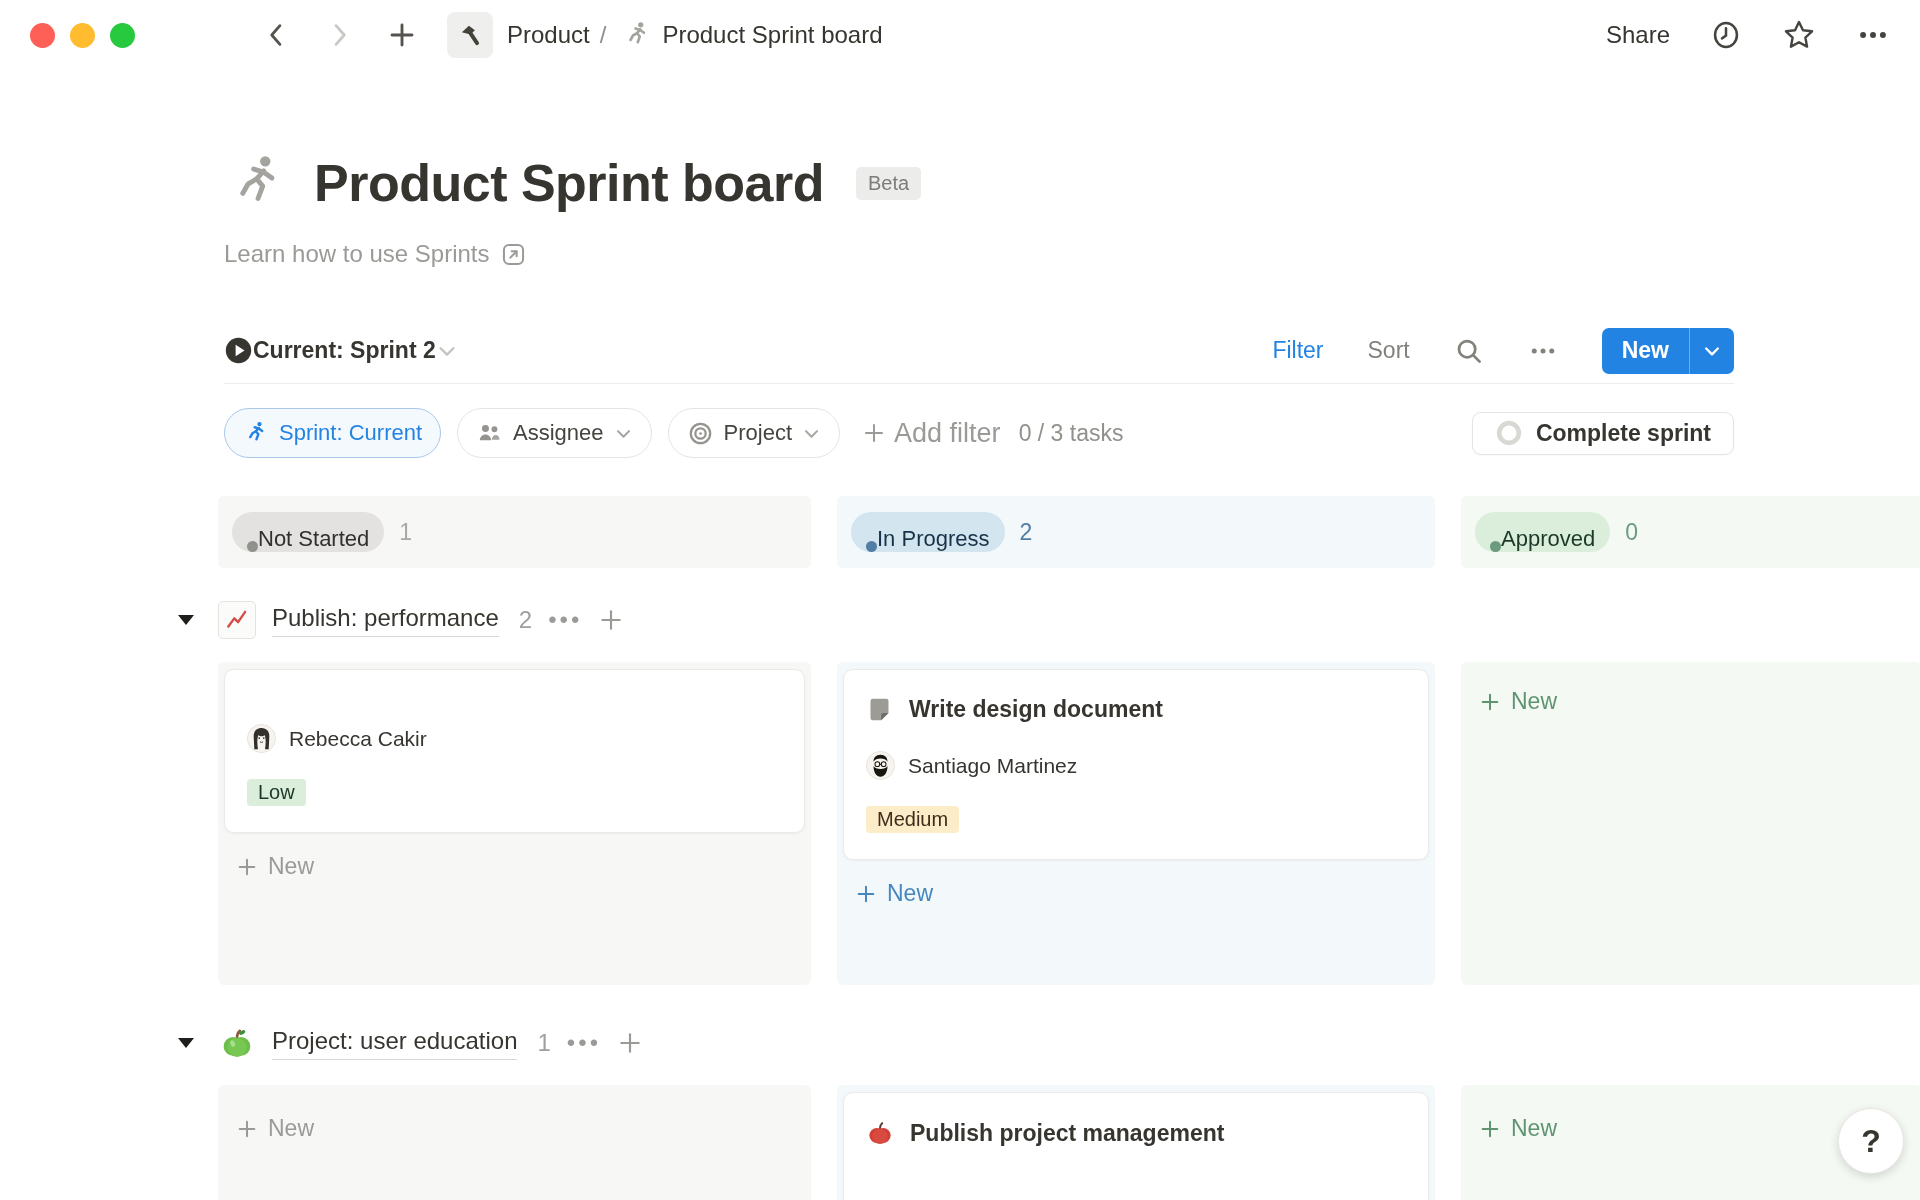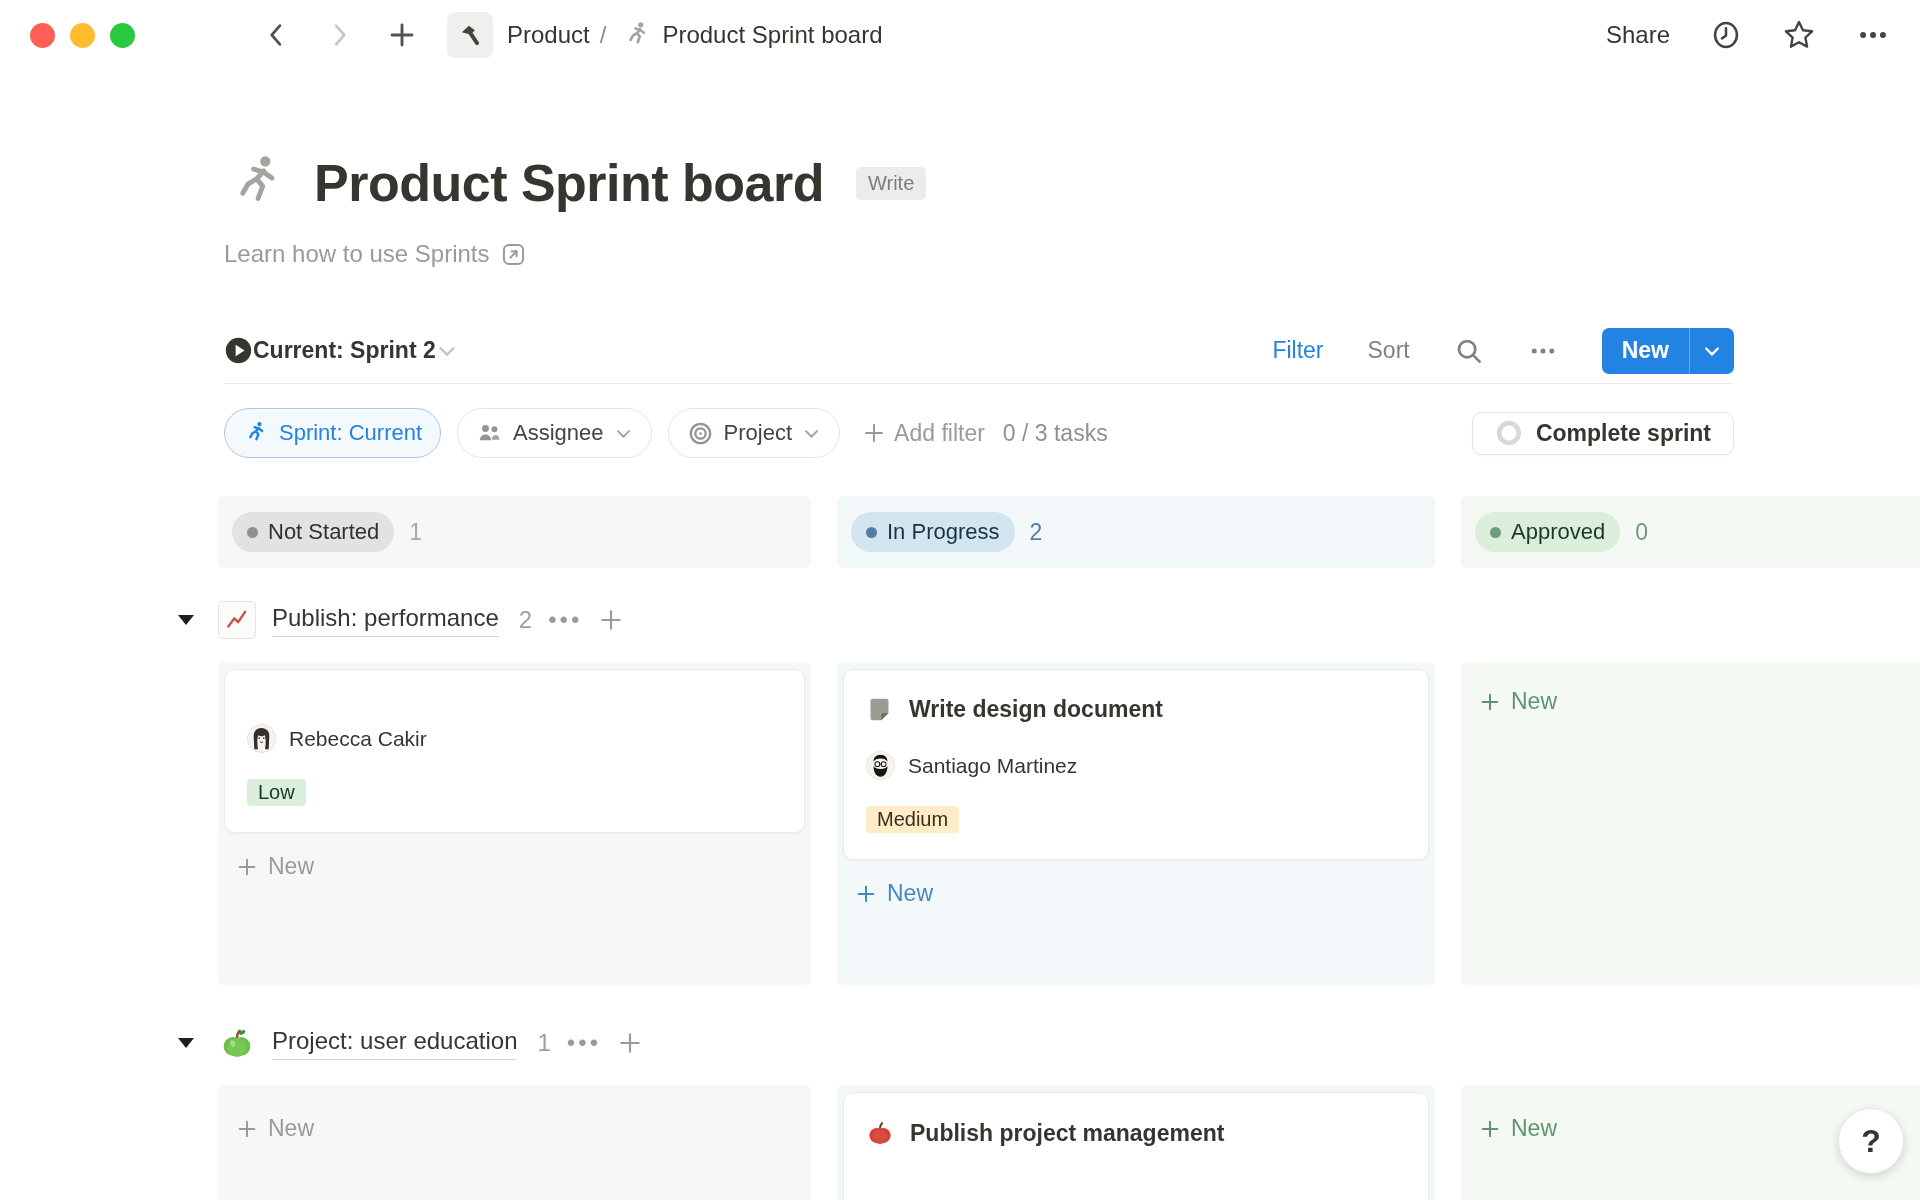--- a/index.html
+++ b/index.html
@@ -50,34 +50,34 @@
                     padding:0 20px; }
   .new-btn .split { width:1px; background:rgba(255,255,255,0.35); }
   .new-btn .chev { width:44px; display:flex; align-items:center; justify-content:center; }
 
   
   .filter-row { margin-top:24px; width:1510px; display:flex; align-items:center; gap:16px; }
   .chip { display:inline-flex; align-items:center; gap:10px; height:50px; padding:0 18px;
           border-radius:26px; font-size:22px; cursor:pointer; background:#fff;
           border:1px solid #e5e4e1; color:#45443f; }
   .chip.active { border-color:#a9c8e9; background:#f4f9fe; color:#2383e2; font-weight:500; }
-  .add-filter { display:inline-flex; align-items:center; gap:8px; color:#9b9a97; font-size:23px;
+  .add-filter { display:inline-flex; align-items:center; gap:8px; color:#9b9a97; font-size:27px;
                 cursor:pointer; margin-left:6px; }
   .task-progress { color:#91908b; font-size:23px; margin-left:2px; }
   .complete-btn { margin-left:auto; display:inline-flex; align-items:center; gap:13px; height:43px;
                   padding:0 22px; background:#fff; border:1px solid #e5e4e1; border-radius:9px;
                   font-size:23px; font-weight:600; color:#37352f; cursor:pointer;
                   box-shadow:0 1px 2px rgba(0,0,0,0.03); }
 
   
   .board { margin-top:38px; margin-left:218px; display:grid;
            grid-template-columns:593px 598px 461px; column-gap:26px; }
   .col-head { height:72px; border-radius:5px; display:flex; align-items:center; padding:0 14px; gap:15px; }
   .col-head.gray { background:#f7f7f5; } .col-head.blue { background:#f3f8fb; } .col-head.green { background:#f4f9f4; }
-  .status-pill { display:inline-flex; align-items:center; gap:10px; height:40px; padding:0 15px;
+  .status-pill { display:inline-flex; align-items:flex-end; height:40px; padding:0 15px;
                  border-radius:20px; font-size:22px; font-weight:500; cursor:pointer; }
   .status-pill.gray { background:#e3e2e0; color:#32302c; }
   .status-pill.blue { background:#d3e5ef; color:#183347; }
   .status-pill.green { background:#dbeddb; color:#1c3829; }
   .dot { width:11px; height:11px; border-radius:50%; }
   .dot.gray{ background:#90908c; } .dot.blue{ background:#527da5; } .dot.green{ background:#6c9b7d; }
   .col-count { font-size:23px; }
   .col-count.gray{ color:#a8a7a2; } .col-count.blue{ color:#527da5; } .col-count.green{ color:#6c9b7d; }
 
   .group-head { grid-column:1 / -1; height:64px; margin-top:20px; display:flex; align-items:center;
@@ -201,21 +201,21 @@
     <span class="title-emoji">
       <svg width="62" height="62" viewBox="0 0 24 24" fill="none" stroke="#a5a39e" stroke-width="1.9" stroke-linecap="round" stroke-linejoin="round">
         <circle cx="15.2" cy="3.6" r="2" fill="#a5a39e" stroke="none"></circle>
         <path d="M14.6 7.3 L11.9 10.4 L14.2 13.2 L12.4 18"></path>
         <path d="M11.9 10.4 L8.6 12.3 L6.5 16"></path>
         <path d="M14.6 7.8 L10.7 6.6"></path>
         <path d="M14.6 7.8 L17.8 10.1"></path>
       </svg>
     </span>
     <h1 class="page-title">Product Sprint board</h1>
-    <span class="beta-badge">Write</span>
+    <span class="beta-badge">Beta</span>
   </div>
 
   <div class="learn-row">
     <span>Learn how to use Sprints</span>
     <svg width="27" height="27" viewBox="0 0 24 24" fill="none" stroke="#9b9a97" stroke-width="1.8" stroke-linecap="round" stroke-linejoin="round">
       <rect x="3.5" y="3.5" width="17" height="17" rx="4.5"></rect>
       <line x1="9.2" y1="14.8" x2="14.6" y2="9.4"></line>
       <polyline points="10.4,9.2 14.8,9.2 14.8,13.6"></polyline>
     </svg>
   </div>

